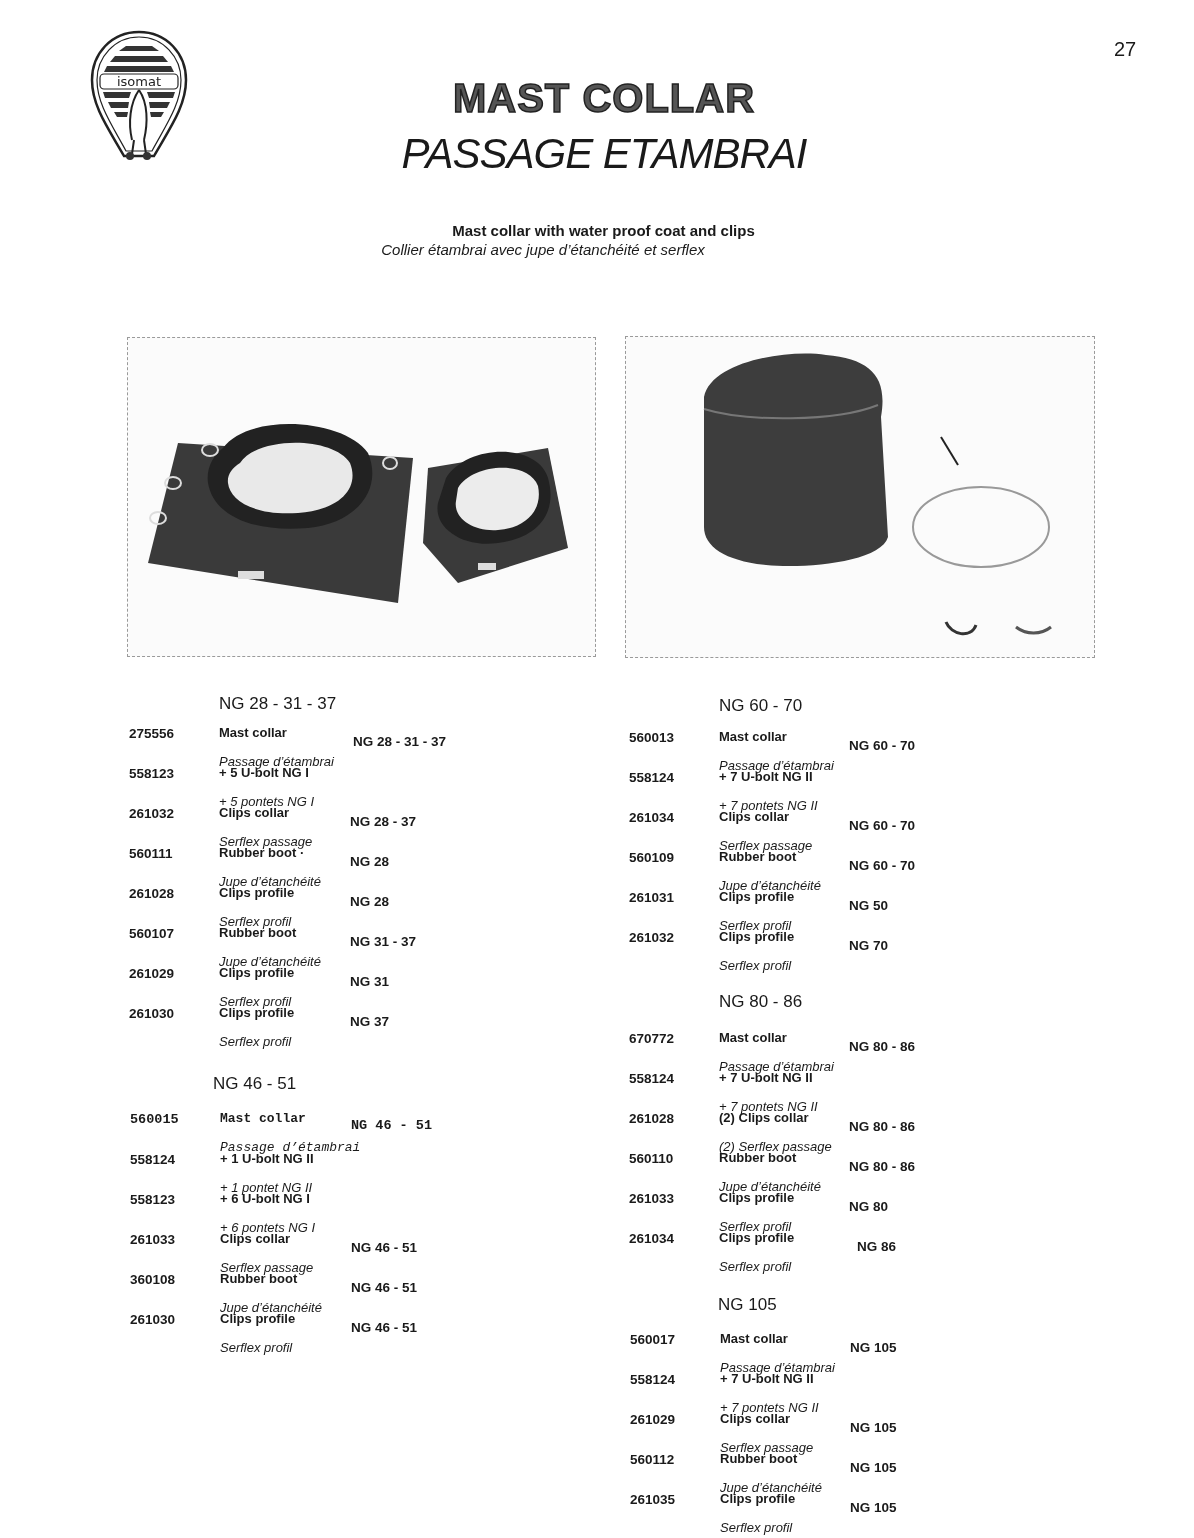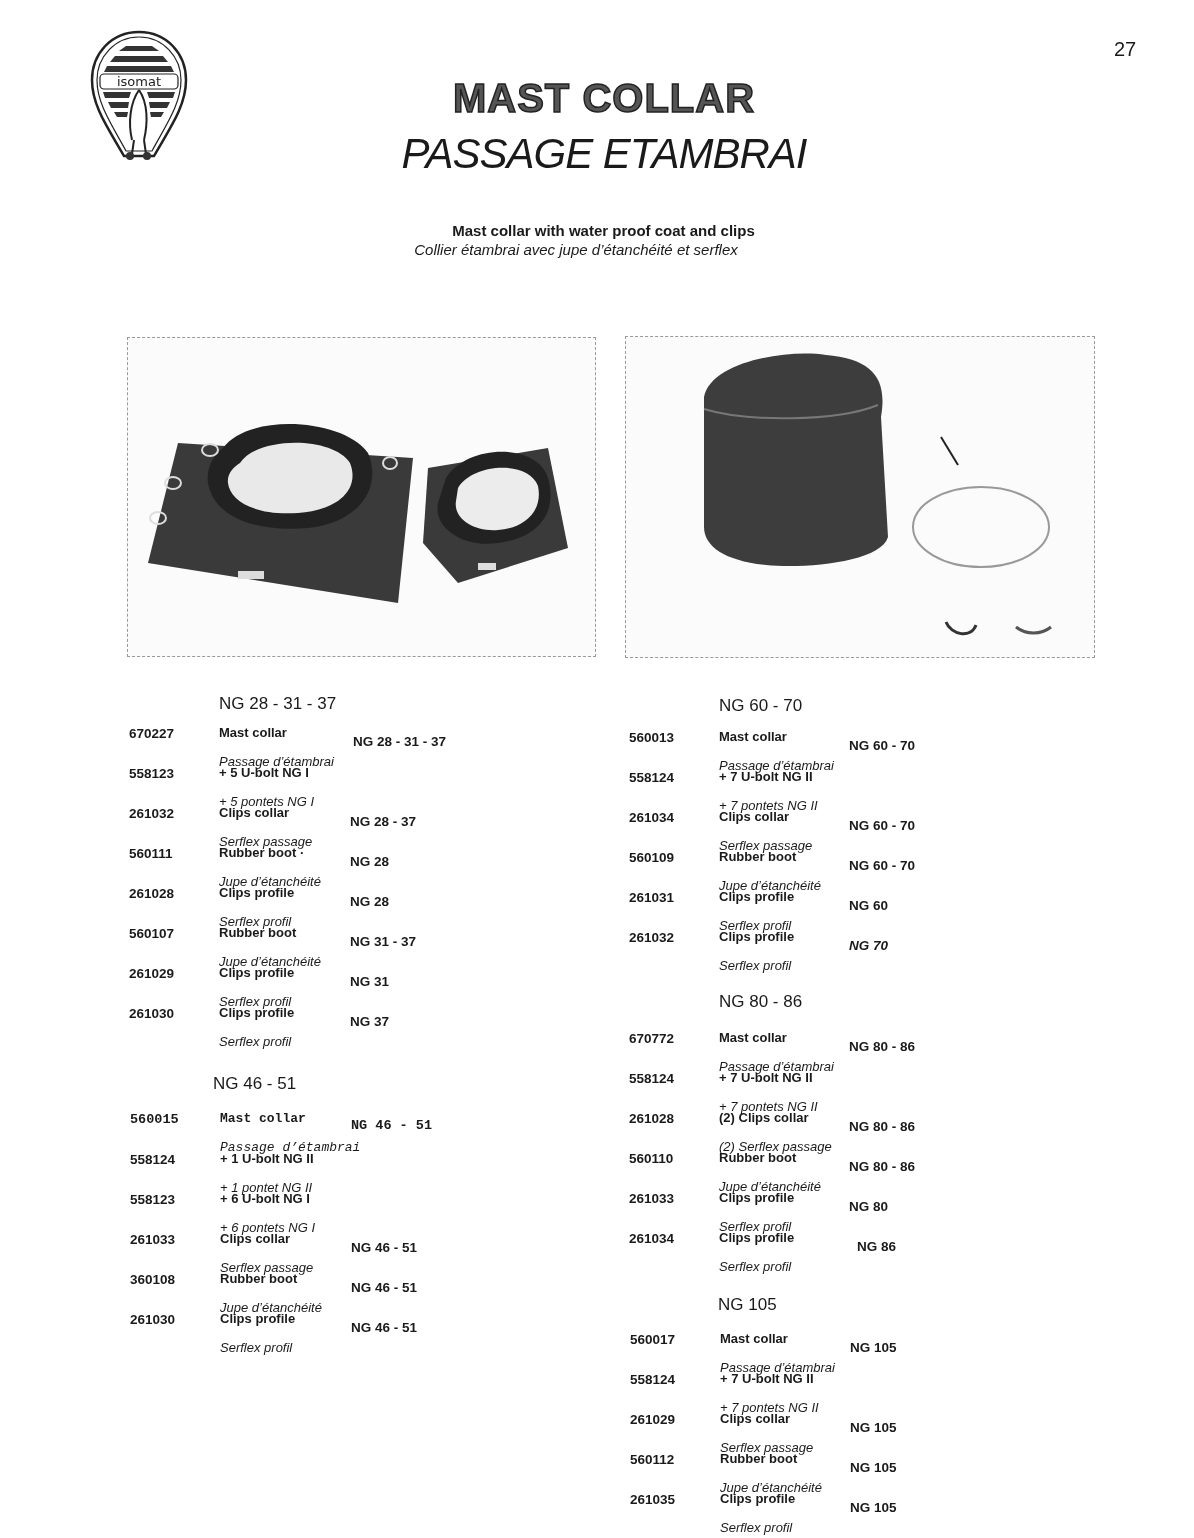--- a/index.html
+++ b/index.html
@@ -24,21 +24,21 @@
   .title-fr {
     left: 0; width: 1194px; top: 130px; text-align: center;
     font-size: 42px; font-style: italic; letter-spacing: -1px; padding-left: 14px; box-sizing: border-box;
   }
   .subtitle-en {
     left: 0; width: 1194px; top: 222px; text-align: center;
     font-size: 15px; font-weight: bold; padding-left: 13px; box-sizing: border-box;
   }
   .subtitle-fr {
     left: 0; width: 1072px; top: 241px; text-align: center;
-    font-size: 15px; font-style: italic; padding-left: 14px; box-sizing: border-box; margin-left: 33px;
+    font-size: 15px; font-style: italic; padding-left: 14px; box-sizing: border-box;
   }
 
   
   .photo {
     border: 1px dashed #9a9a9a; background: #fbfbfb;
   }
   .photo-left { left: 127px; top: 337px; width: 467px; height: 318px; }
   .photo-right { left: 625px; top: 336px; width: 468px; height: 320px; }
 
   
@@ -107,21 +107,21 @@
     <ellipse cx="355" cy="190" rx="68" ry="40" fill="none" stroke="#999" stroke-width="2"></ellipse>
     <path d="M315,100 L332,128" stroke="#222" stroke-width="2"></path>
     <path d="M320,285 C325,298 345,302 350,288" fill="none" stroke="#333" stroke-width="3"></path>
     <path d="M390,290 C400,298 415,298 425,290" fill="none" stroke="#555" stroke-width="3"></path>
   </svg>
 </div>
 
 <div class="abs section-heading" style="left:219px; top:694px;">NG 28 - 31 - 37</div>
 <div class="abs" style="left:129px; top:726px;">
   <div class="abs row" style="top:0px;">
-    <span class="code">670227</span>
+    <span class="code">275556</span>
     <span class="desc-en">Mast collar</span>
     <span class="desc-fr">Passage d’étambrai</span>
     <span class="size" style="left:224px;">NG 28 - 31 - 37</span>
   </div>
   <div class="abs row" style="top:40px;">
     <span class="code">558123</span>
     <span class="desc-en">+ 5 U-bolt NG I</span>
     <span class="desc-fr">+ 5 pontets NG I</span>
     <span class="size"></span>
   </div>
@@ -226,27 +226,27 @@
   <div class="abs row" style="top:120px;">
     <span class="code">560109</span>
     <span class="desc-en">Rubber boot</span>
     <span class="desc-fr">Jupe d’étanchéité</span>
     <span class="size" style="left:220px;">NG 60 - 70</span>
   </div>
   <div class="abs row" style="top:160px;">
     <span class="code">261031</span>
     <span class="desc-en">Clips profile</span>
     <span class="desc-fr">Serflex profil</span>
-    <span class="size" style="left:220px;">NG 60</span>
+    <span class="size" style="left:220px;">NG 50</span>
   </div>
   <div class="abs row" style="top:200px;">
     <span class="code">261032</span>
     <span class="desc-en">Clips profile</span>
     <span class="desc-fr">Serflex profil</span>
-    <span class="size" style="left:220px;font-style:italic;">NG 70</span>
+    <span class="size" style="left:220px;">NG 70</span>
   </div>
 </div>
 
 <div class="abs section-heading" style="left:719px; top:992px;">NG 80 - 86</div>
 <div class="abs" style="left:629px; top:1031px;">
   <div class="abs row" style="top:0px;">
     <span class="code">670772</span>
     <span class="desc-en">Mast collar</span>
     <span class="desc-fr">Passage d’étambrai</span>
     <span class="size" style="left:220px;">NG 80 - 86</span>

